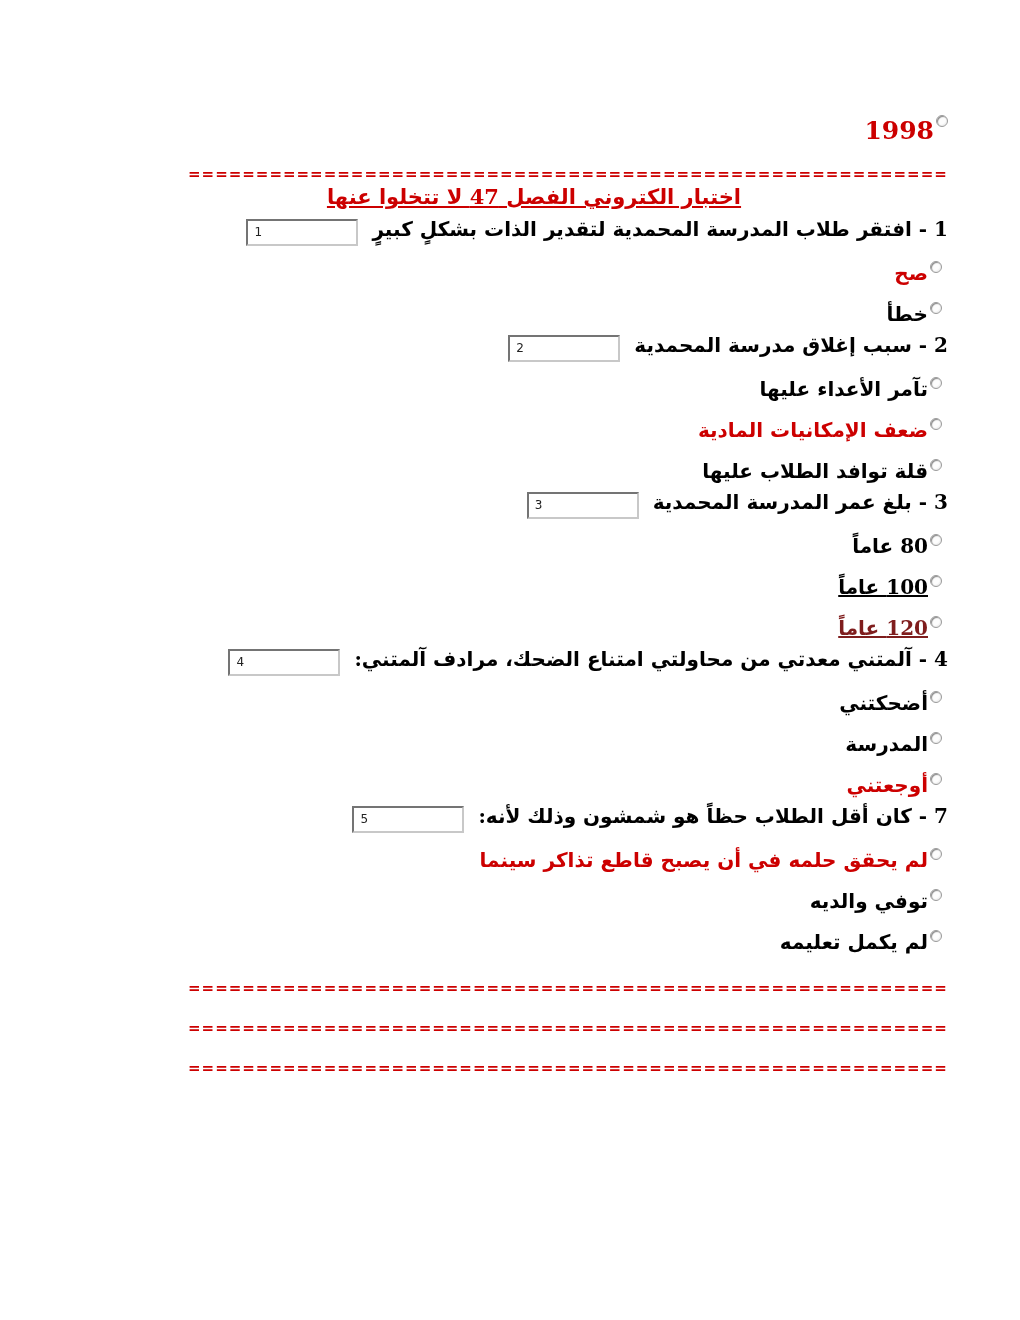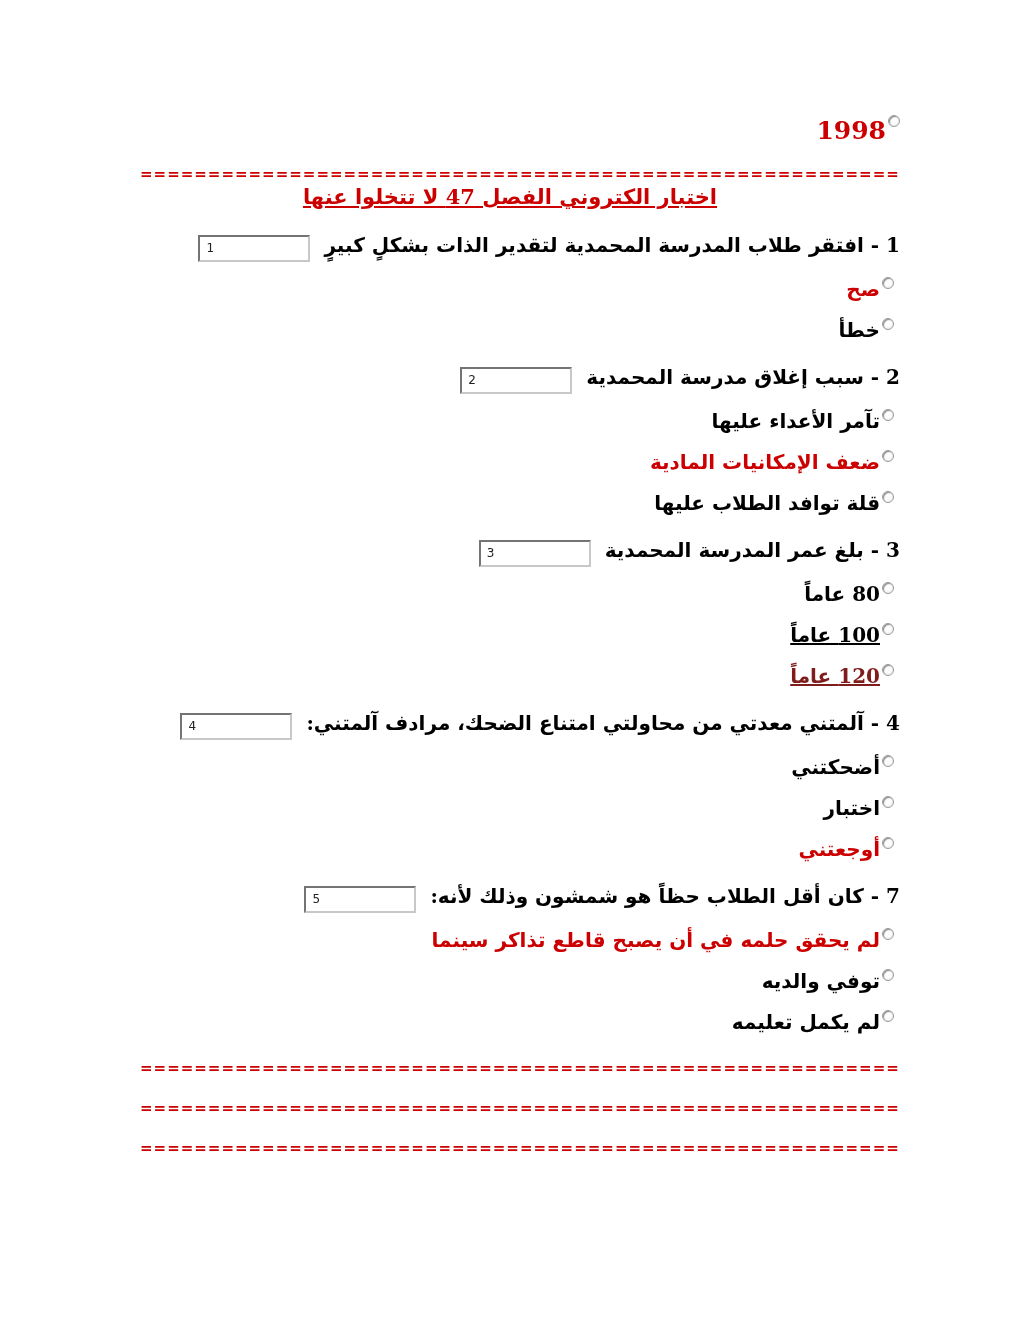--- a/index.html
+++ b/index.html
@@ -8,21 +8,21 @@
     background: #ffffff;
   }
   body {
     width: 1020px; height: 1320px;
     overflow: hidden;
     direction: rtl;
     font-family: "DejaVu Serif", "DejaVu Sans", sans-serif;
     color: #000000;
   }
   .page {
-    padding: 115px 120px 0 120px;
+    padding: 115px 72px 0 120px;
   }
 
   
   .year-line {
     height: 28px; line-height: 28px;
     text-align: right;
     margin-left: 4px;
     font-size: 25px; font-weight: bold;
     color: #cc0000;
     white-space: nowrap;
@@ -49,21 +49,20 @@
   .title {
     height: 30px; line-height: 30px;
     text-align: center;
     color: #cc0000;
     font-size: 21px; font-weight: bold;
     text-decoration: underline;
   }
 
   
   .qrow {
-    margin-top: 16px;
     height: 34px; line-height: 34px;
     font-size: 20px; font-weight: bold;
     white-space: nowrap;
   }
   .qinput {
     width: 112px; height: 27px;
     border: 2px inset #c8c8c8;
     background: #ffffff;
     margin-right: 7px;
     padding: 1px 6px;
@@ -149,21 +148,21 @@
   </div>
 
   <div class="qrow">
     <span>4 - آلمتني معدتي من محاولتي امتناع الضحك، مرادف آلمتني:</span>
     <input type="text" class="qinput" value="4" style="">
   </div>
   <div class="arow">
     <span class="radio"></span><span style="color: rgb(0, 0, 0);">أضحكتني</span>
   </div>
   <div class="arow">
-    <span class="radio"></span><span style="color: rgb(0, 0, 0);">اختبار</span>
+    <span class="radio"></span><span style="color: rgb(0, 0, 0);">المدرسة</span>
   </div>
   <div class="arow">
     <span class="radio"></span><span style="color: rgb(204, 0, 0);">أوجعتني</span>
   </div>
 
   <div class="qrow">
     <span>7 - كان أقل الطلاب حظاً هو شمشون وذلك لأنه:</span>
     <input type="text" class="qinput" value="5" style="">
   </div>
   <div class="arow">

